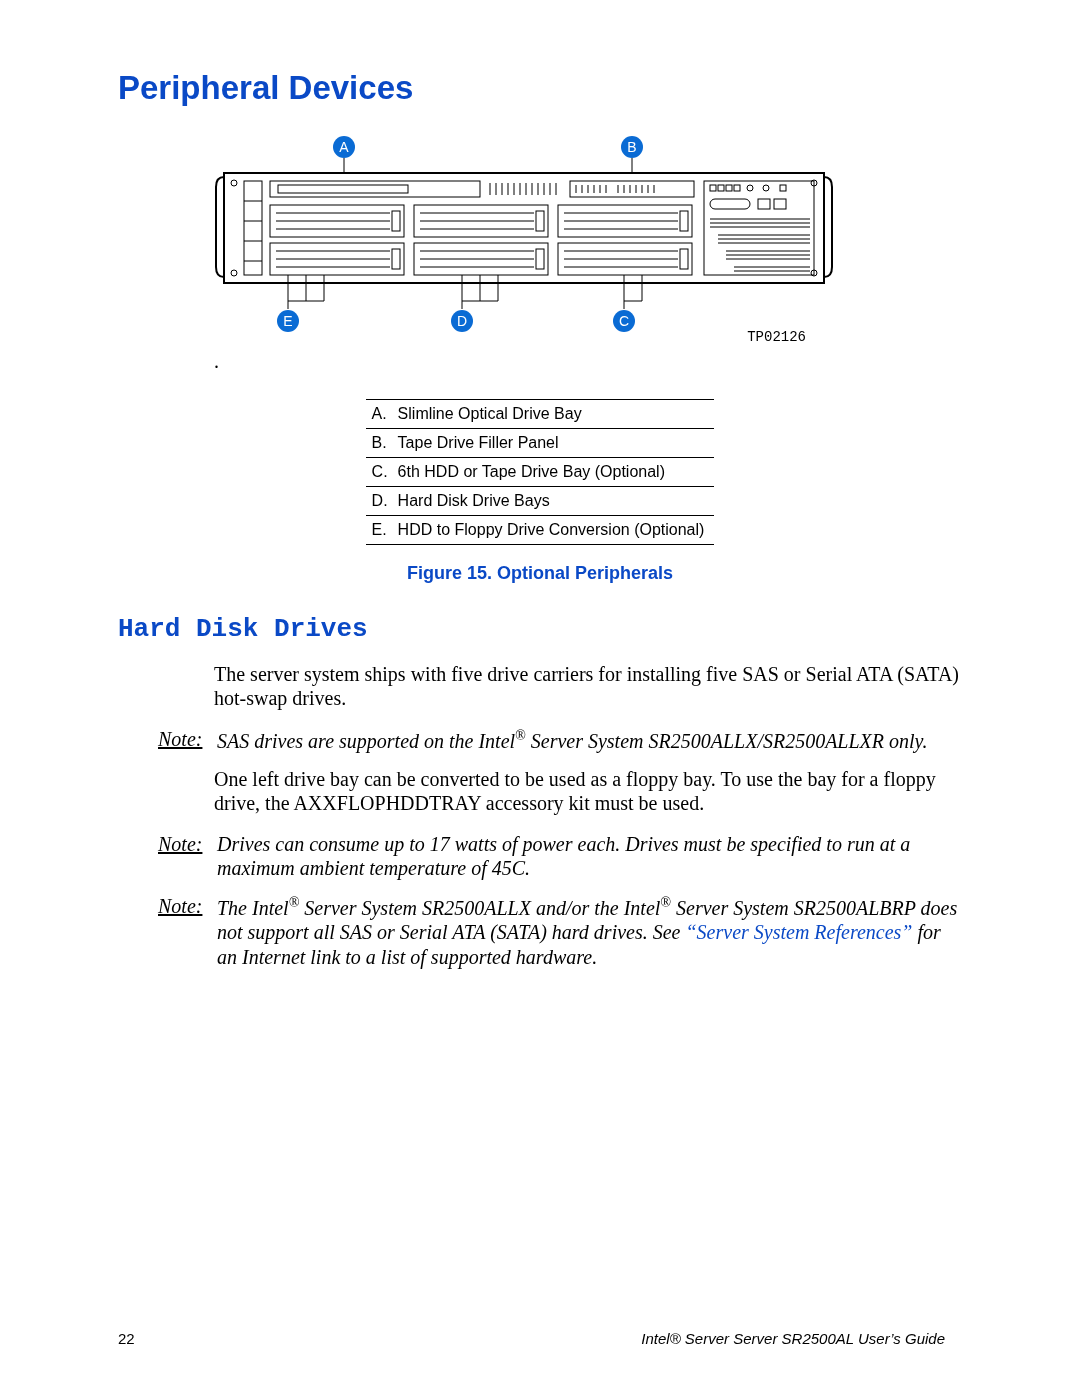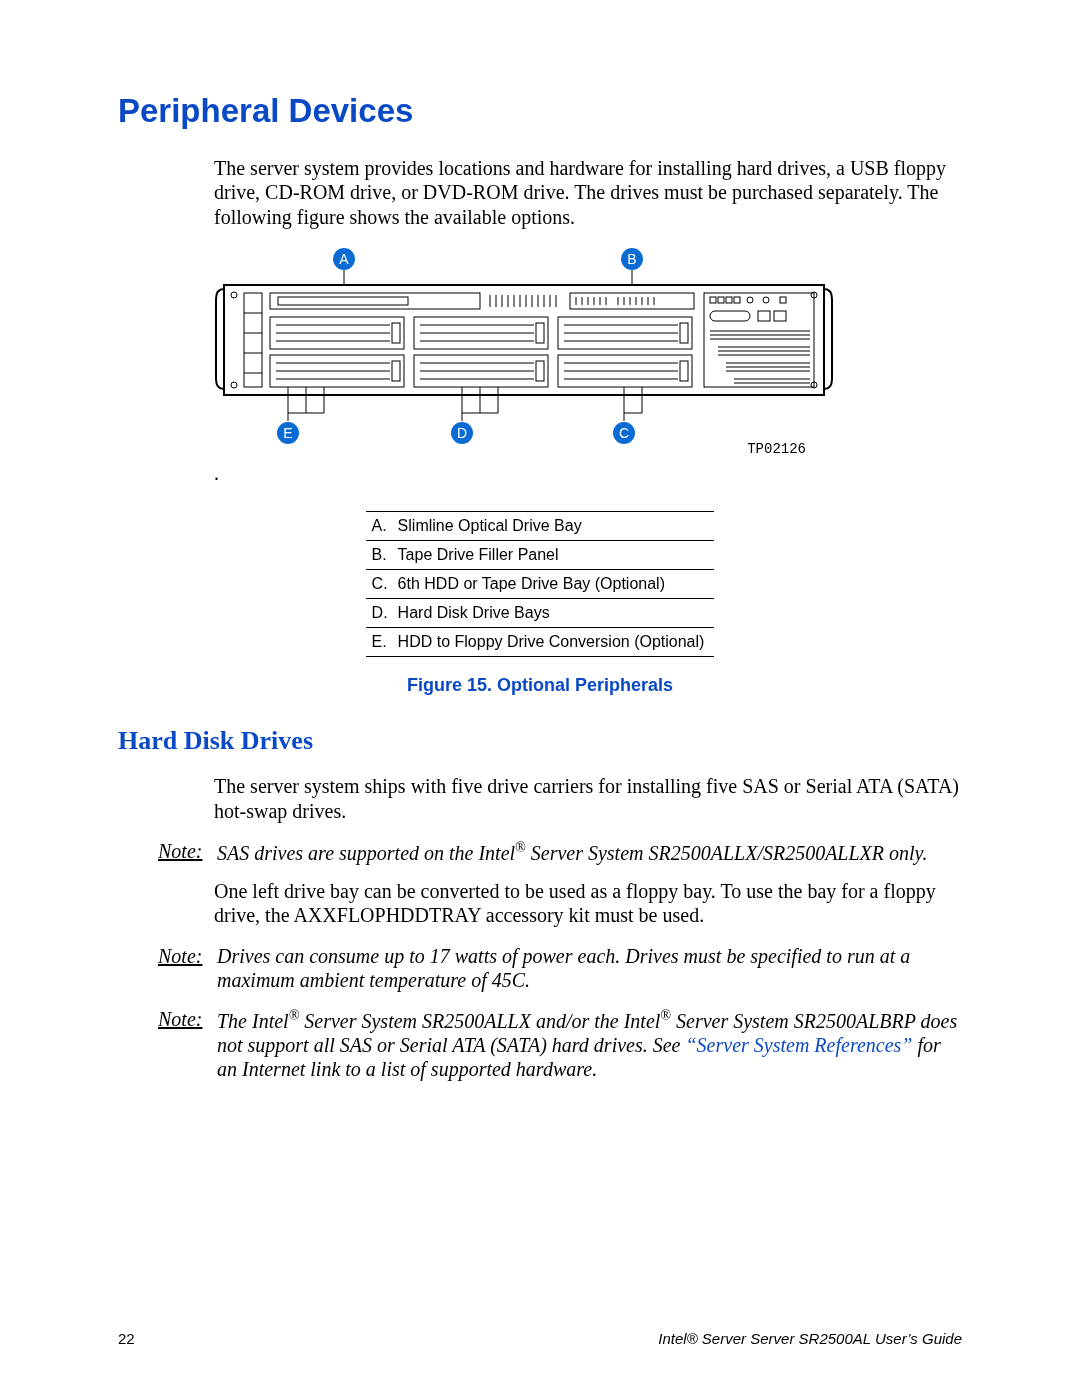--- a/index.html
+++ b/index.html
@@ -11,31 +11,31 @@
     background: #fff;
     font-family: "Times New Roman", Times, serif;
     color: #000;
     position: relative;
   }
   .page {
     position: relative;
     width: 1080px;
     height: 1397px;
     box-sizing: border-box;
-    padding: 92px 118px 0 118px;
+    padding: 69px 118px 0 118px;
   }
   .heading1 {
     font-family: Arial, Helvetica, sans-serif;
     font-weight: 700;
     color: #0a49c6;
     font-size: 33px;
     margin: 0 0 26px 0;
   }
   .heading2 {
-    font-family: Liberation Serif, serif;
+    font-family: Liberation Mono, monospace;
     font-weight: 700;
     color: #0a49c6;
     font-size: 26px;
     margin: 30px 0 18px 0;
   }
   .body-block {
     margin-left: 96px;
     font-size: 20px;
     line-height: 1.22;
   }
@@ -103,40 +103,37 @@
   }
   .note-block {
     margin-left: 40px; 
   }
   .xref { color: #0a49c6; }
   sup { font-size: 0.7em; }
   .footer {
     position: absolute;
     bottom: 50px;
     left: 118px;
-    right: 118px;
+    right: 135px;
     font-family: Arial, Helvetica, sans-serif;
     font-size: 15px;
     display: flex;
     justify-content: space-between;
   }
   .footer .pg { font-weight: 400; }
   .footer .title { font-style: italic; font-weight: 400; }
   
 </style>
 </head>
 <body>
 
 <div class="page">
 
   <h1 class="heading1">Peripheral Devices</h1>
 
-  <div class="body-block">
-    <p class="para">The server system provides locations and hardware for installing hard drives, a USB floppy drive, CD-ROM drive, or DVD-ROM drive. The drives must be purchased separately. The following figure shows the available options.</p>
-  </div>
 
   <div class="figure-area">
 
     <svg class="diag" width="620" height="210" viewBox="0 0 620 210">
 
       <g>
         <circle cx="130" cy="14" r="11" fill="#0a6bd4"></circle>
         <text x="130" y="19" text-anchor="middle" font-family="Arial" font-size="14" fill="#fff">A</text>
         <line x1="130" y1="25" x2="130" y2="44" stroke="#000" stroke-width="1"></line>
       </g>

